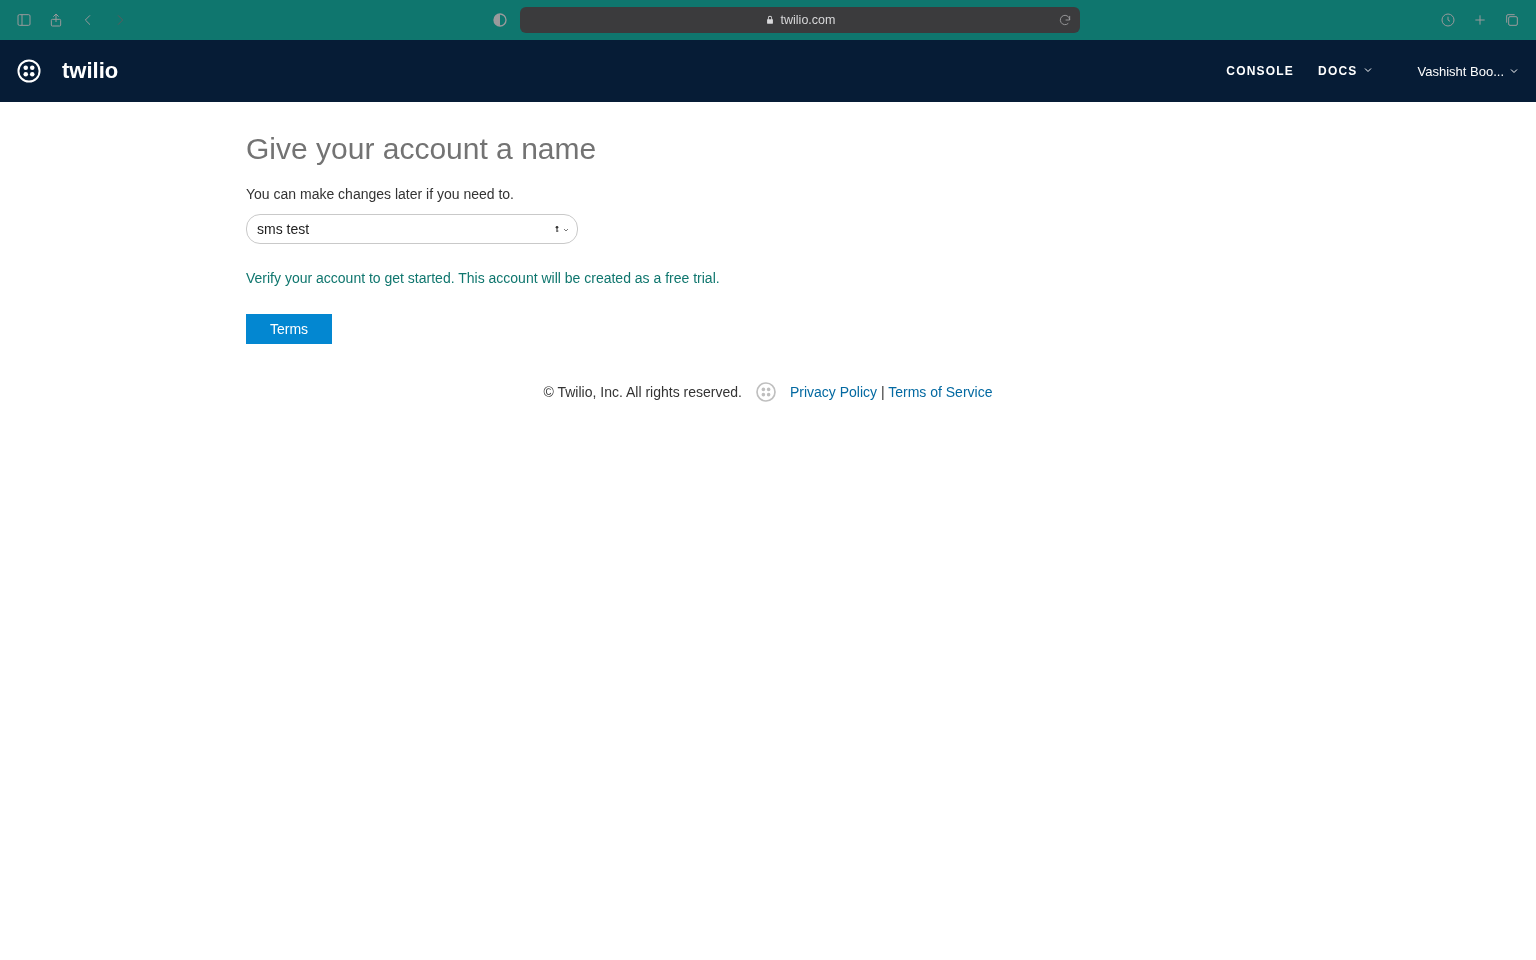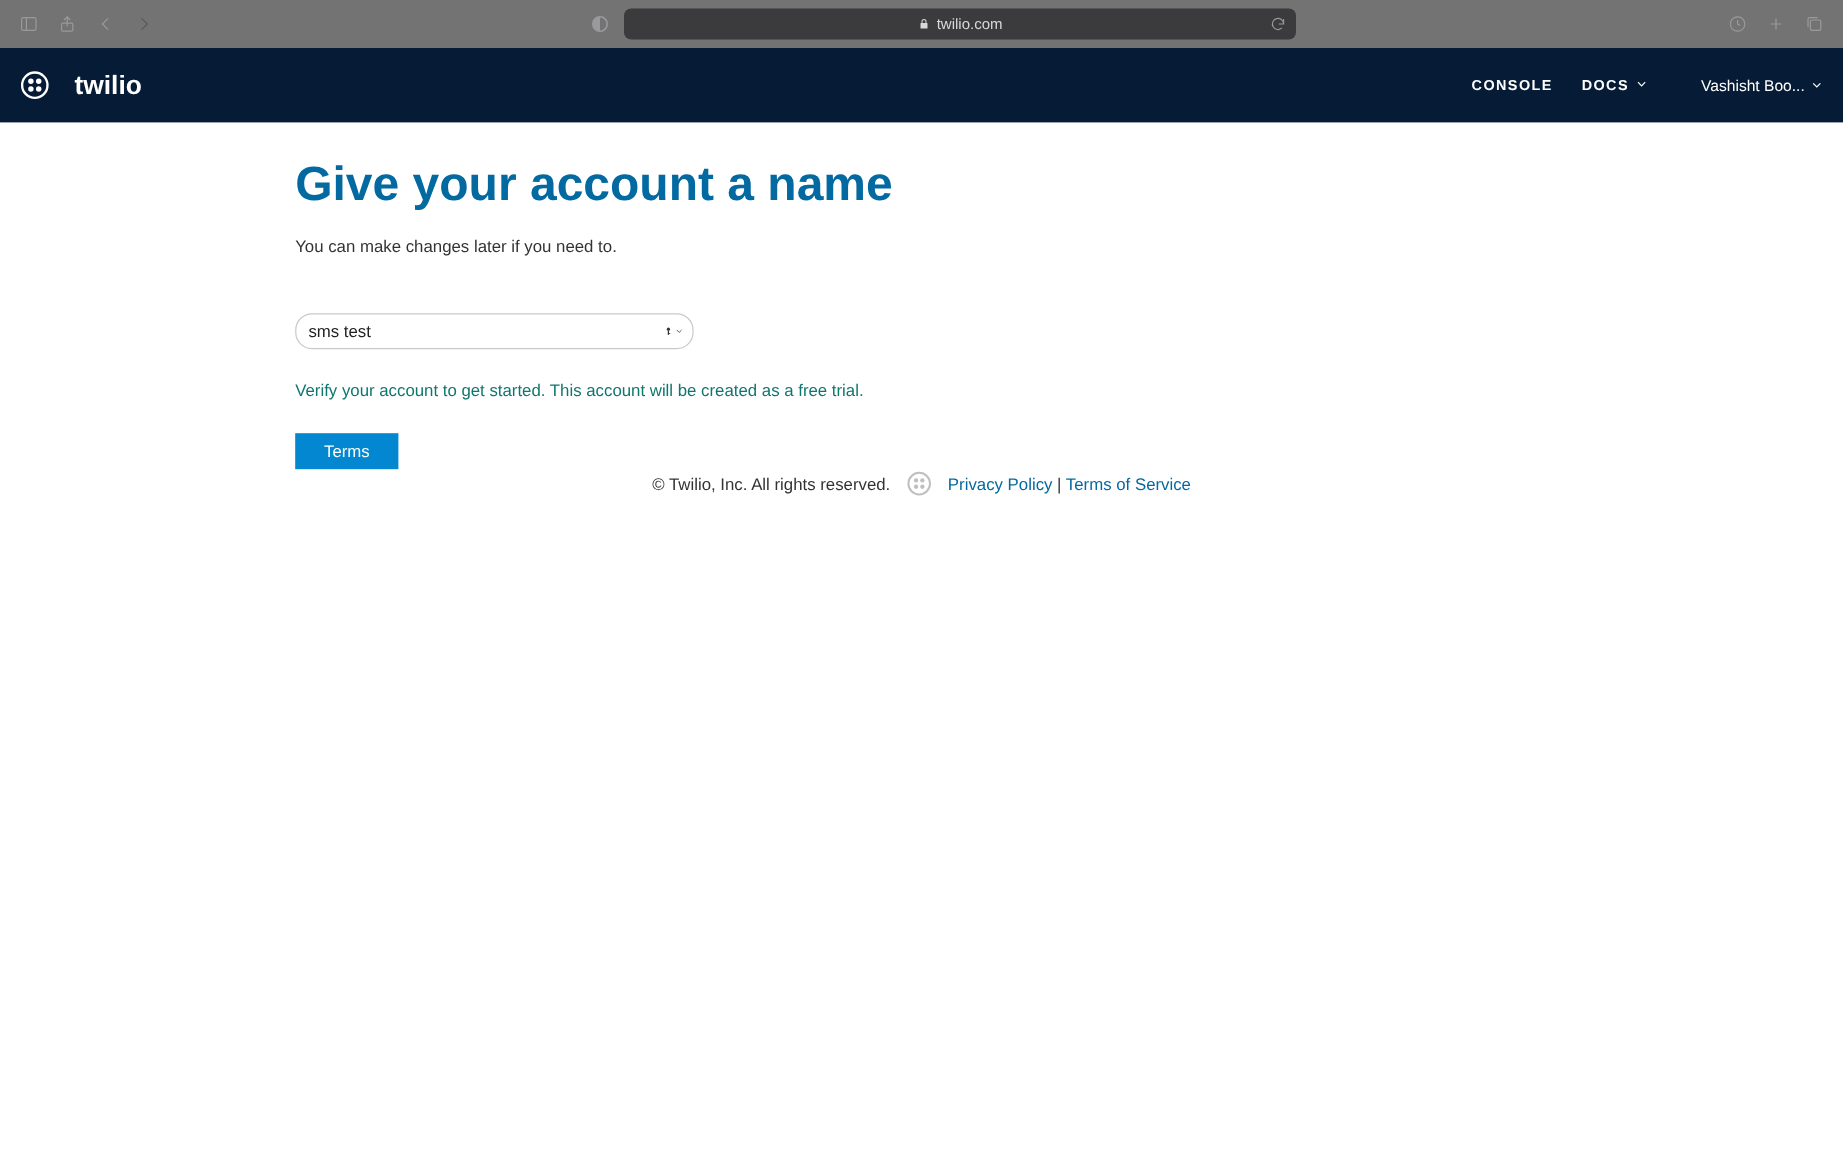--- a/index.html
+++ b/index.html
@@ -8,21 +8,21 @@
       background: #fff;
       color: #222;
       width: 1536px;
       height: 960px;
       overflow: hidden;
     }
 
     
     .browser-chrome {
       height: 40px;
-      background: #737373;
+      background: #0f766e;
       display: flex;
       align-items: center;
       padding: 0 12px;
       gap: 8px;
     }
     .chrome-icon-btn {
       width: 24px;
       height: 24px;
       display: flex;
       align-items: center;
@@ -117,29 +117,29 @@
 
     
     .main {
       padding: 30px 0 0 0;
     }
     .content {
       margin-left: 246px;
       max-width: 900px;
     }
     .page-title {
-      font-size: 40px;
-      font-weight: 700;
-      color: #0369a1;
+      font-size: 30px;
+      font-weight: 400;
+      color: #737373;
       margin-bottom: 20px;
     }
     .page-subtext {
       font-size: 14px;
       color: #333;
-      margin-bottom: 48px;
+      margin-bottom: 12px;
     }
     .form-label {
       font-size: 11px;
       font-weight: 600;
       color: #6b6b6b;
       letter-spacing: 0.8px;
       margin-bottom: 10px;
       display: block;
     }
     .input-wrap {
@@ -179,20 +179,21 @@
       color: #fff;
       border: none;
       font-size: 14px;
       font-weight: 400;
       padding: 7px 24px;
       cursor: pointer;
     }
 
     
     .footer {
+      margin-top: 36px;
       display: flex;
       align-items: center;
       justify-content: center;
       gap: 12px;
       font-size: 14px;
       color: #333;
     }
     .footer-logo-mark {
       width: 24px; height: 24px;
     }

